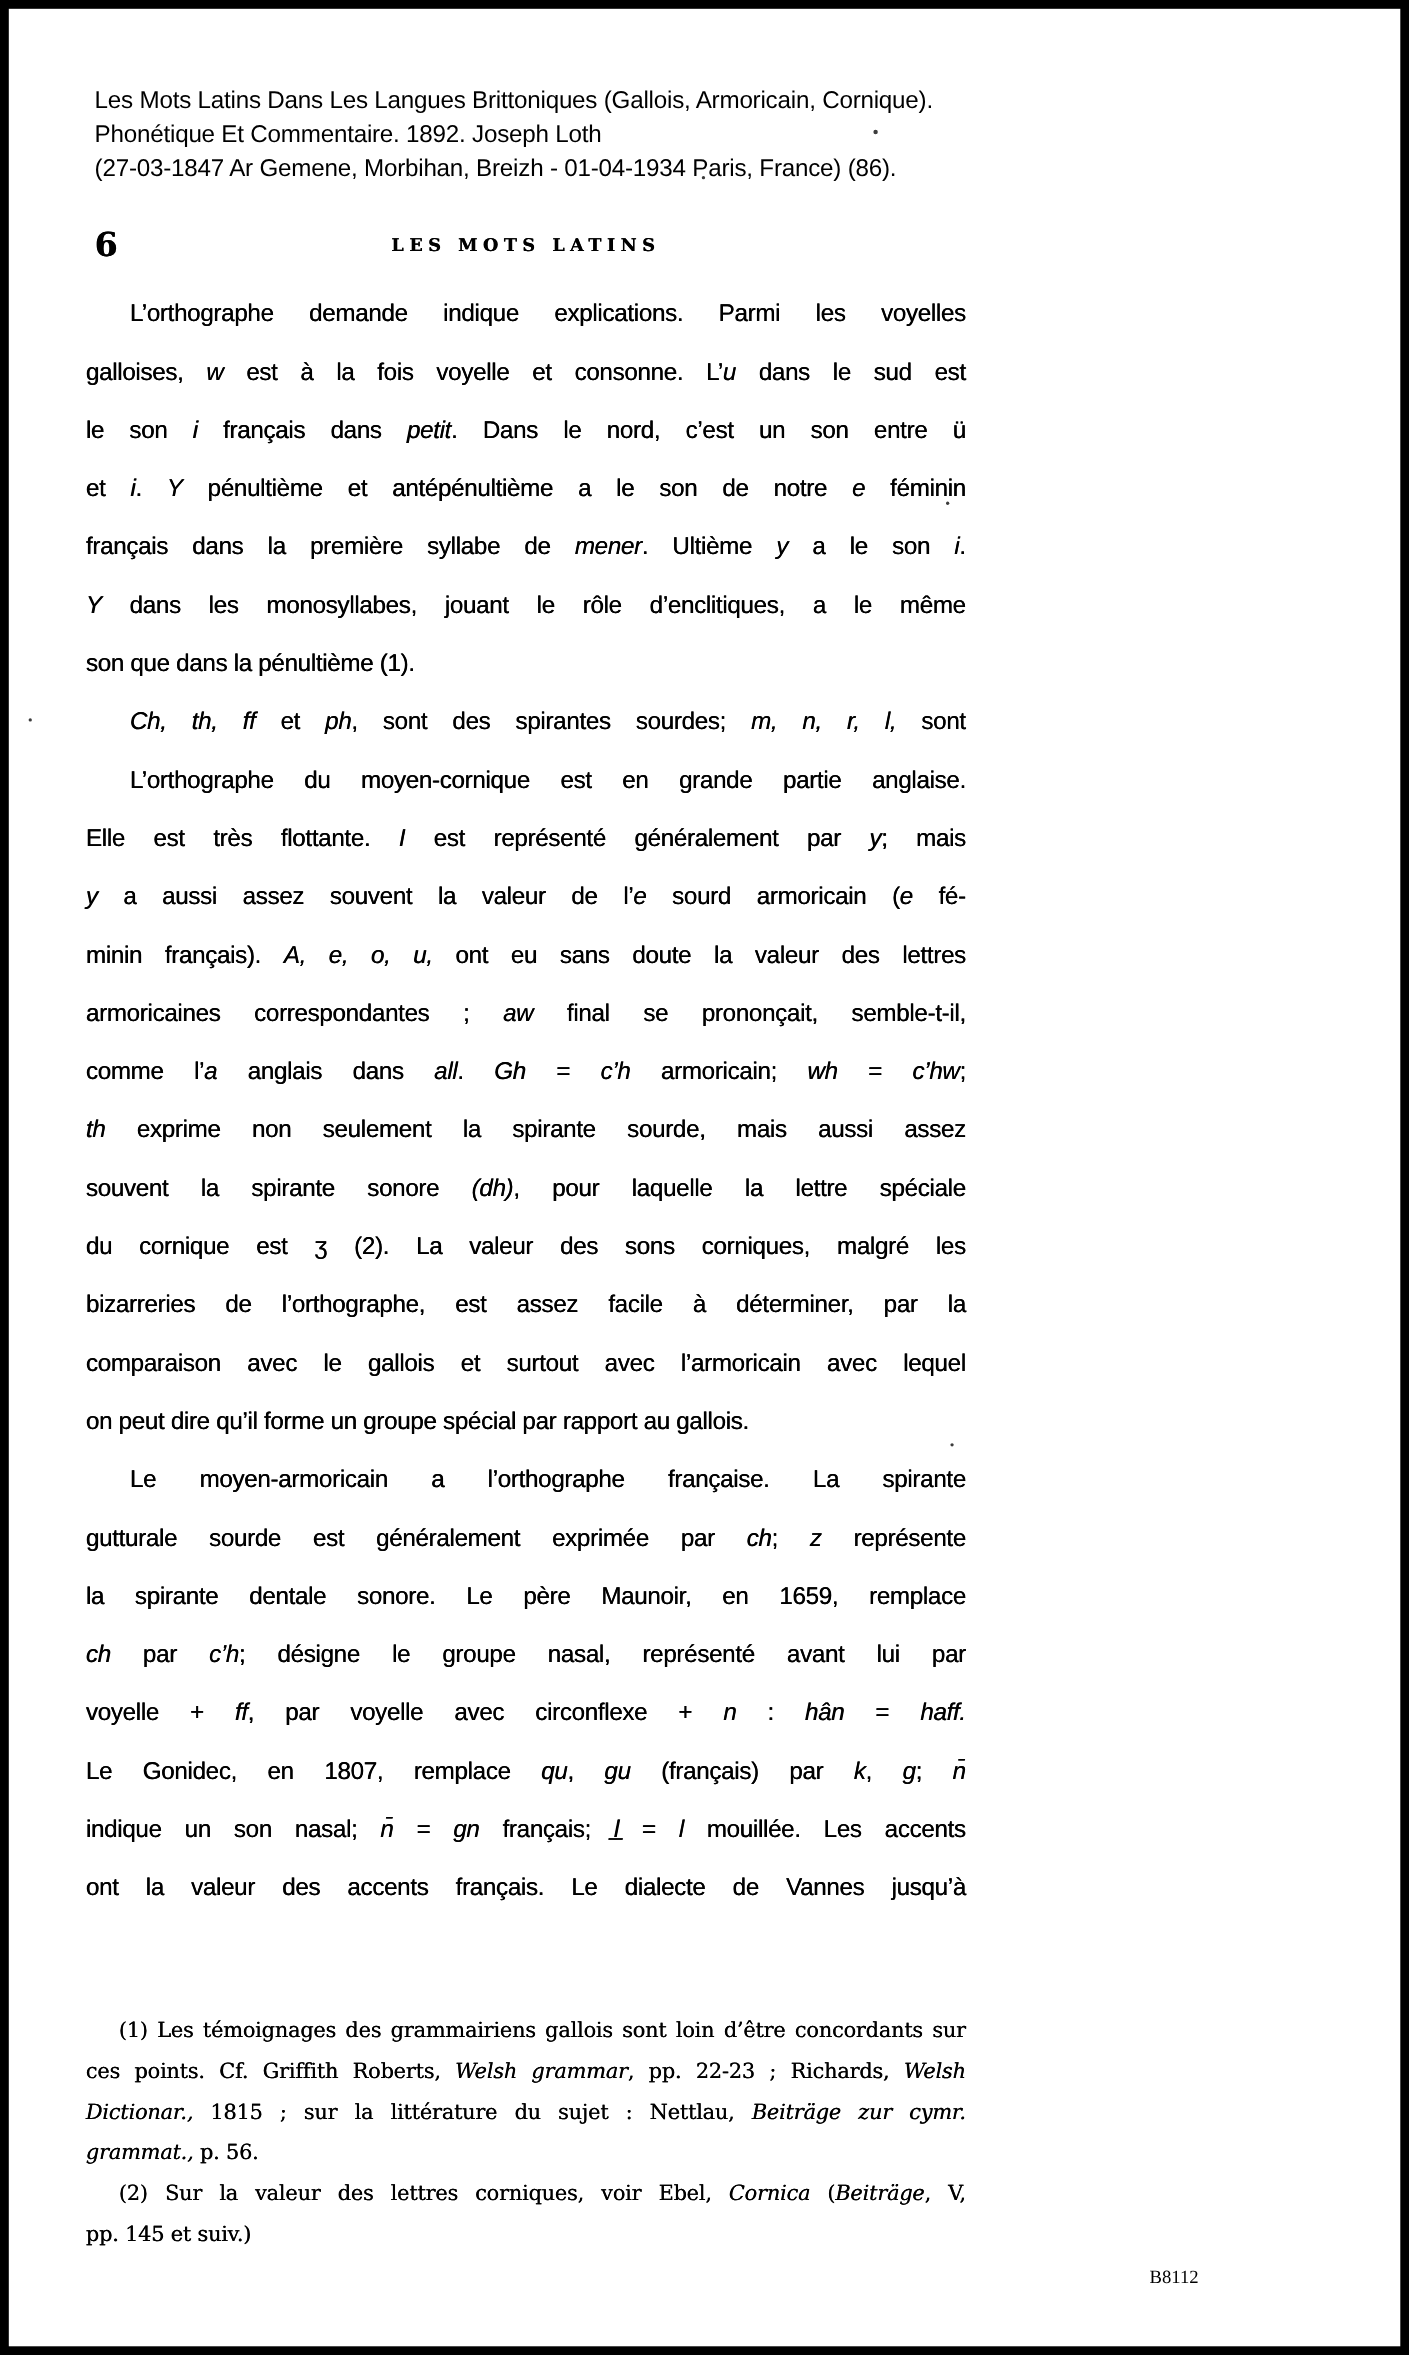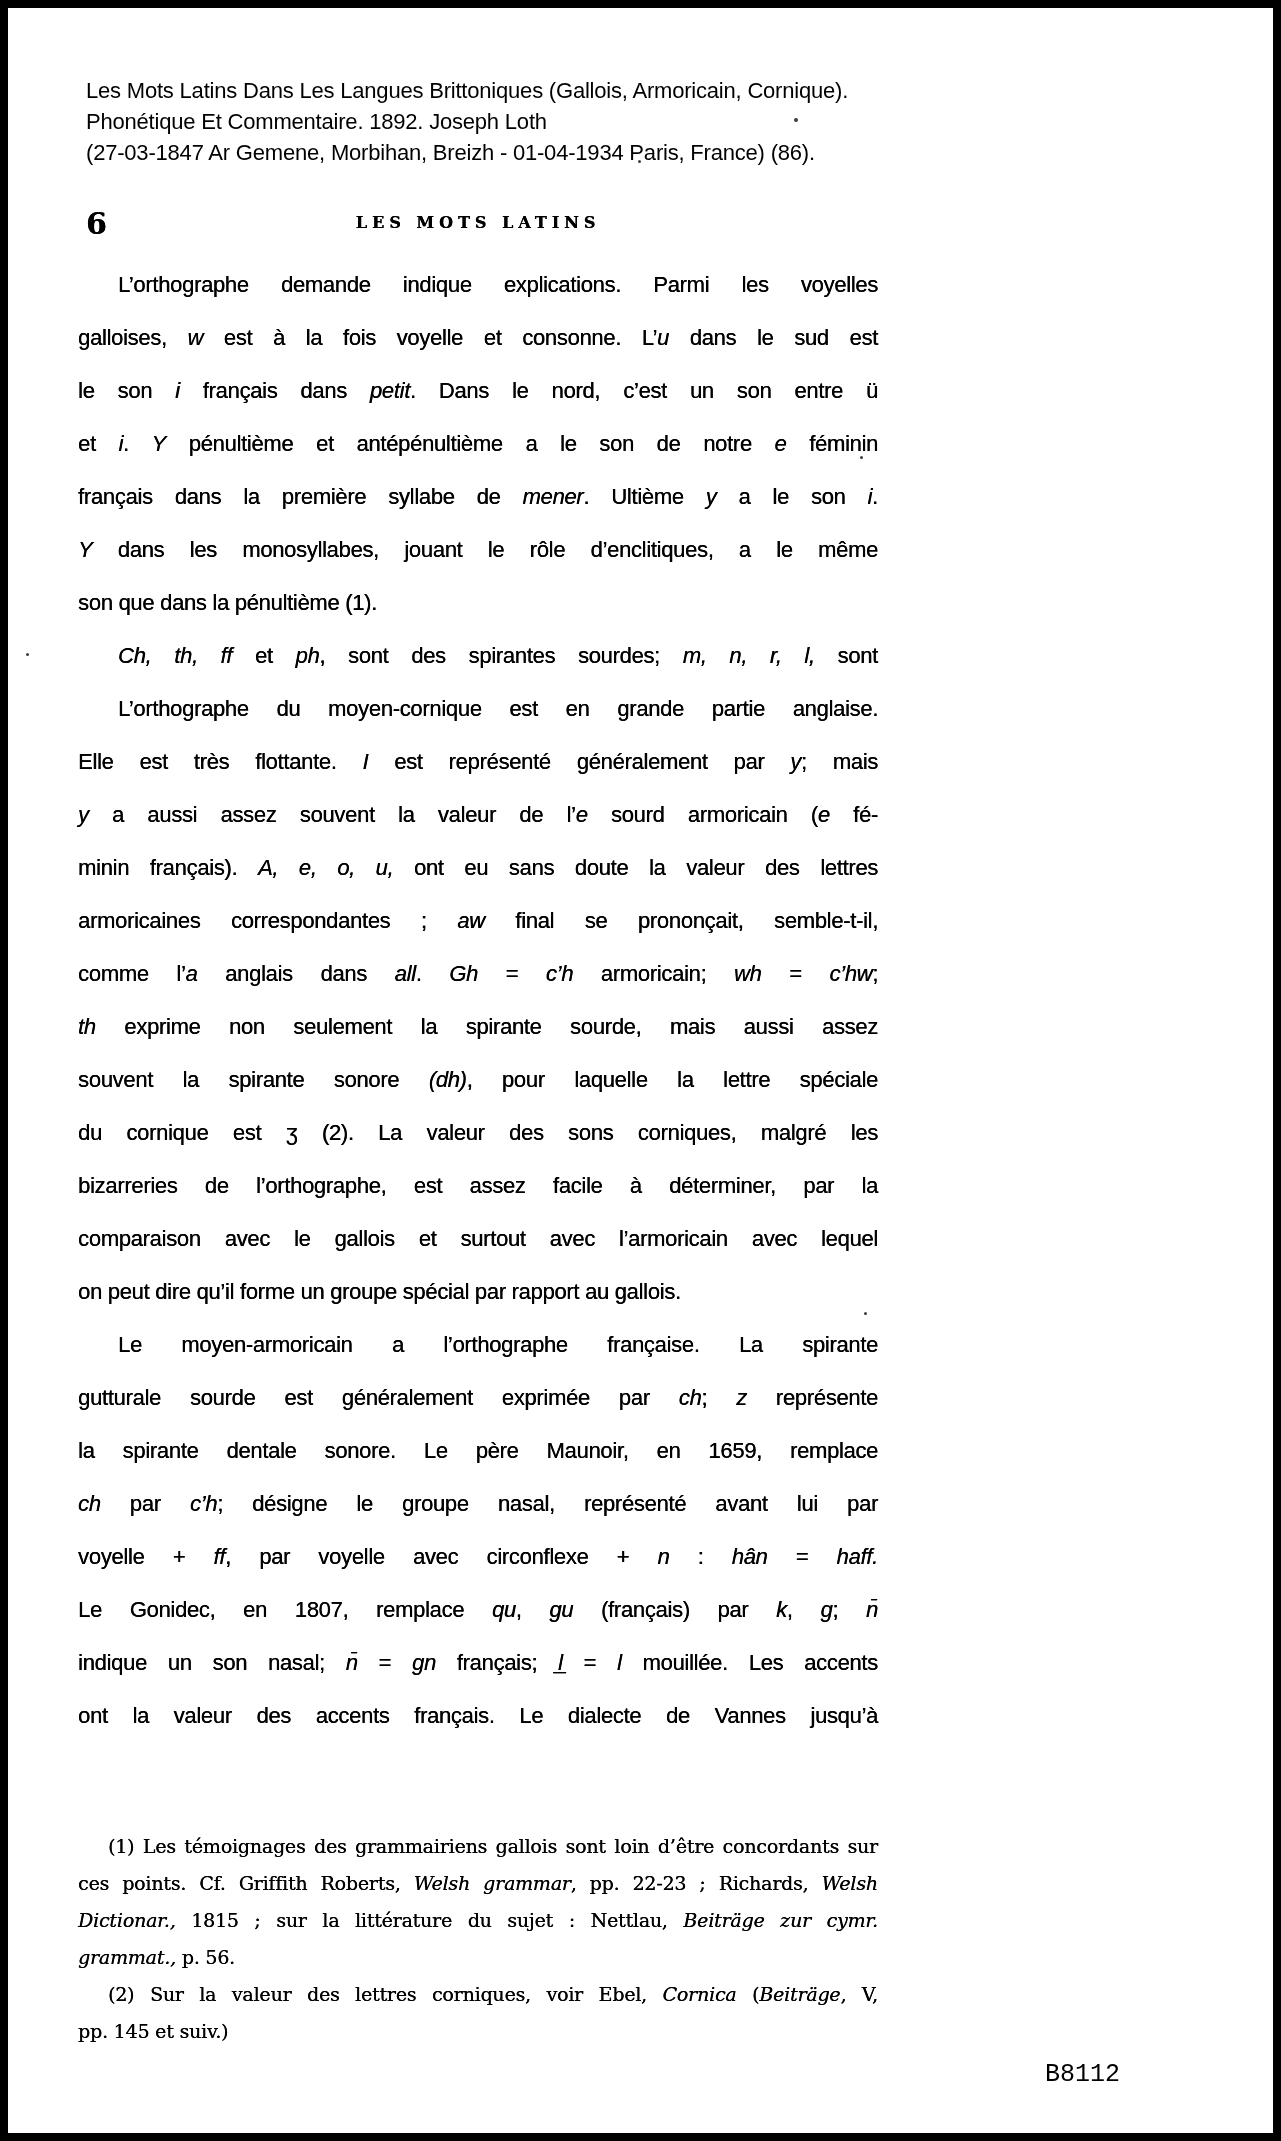--- a/index.html
+++ b/index.html
@@ -42,21 +42,21 @@
   .line{height:53px;line-height:53px;white-space:pre;}
   .footnotes .line{height:37px;line-height:37px;}
   .jl{display:flex;justify-content:space-between;white-space:normal;}
   .jl span,.jl i{white-space:pre;}
   .ind{padding-left:40px;}
   .footnotes .ind{padding-left:30px;}
   .para{margin:0;}
   
   .shelfmark{
     position:absolute;left:1037px;top:2052px;
-    font-family:Liberation Mono, monospace;font-size:25px;
+    font-family:Liberation Serif, serif;font-size:17px;
   }
   
   .speck{position:absolute;background:#1a1a1a;border-radius:50%;opacity:.85;}
   .sp1{left:786px;top:110px;width:4px;height:4px;}
   .sp2{left:630px;top:152px;width:3px;height:3px;}
   .sp3{left:852px;top:448px;width:3px;height:3px;}
   .sp4{left:18px;top:645px;width:3px;height:3px;}
   .sp5{left:856px;top:1304px;width:3px;height:3px;}
 </style>
 </head>

